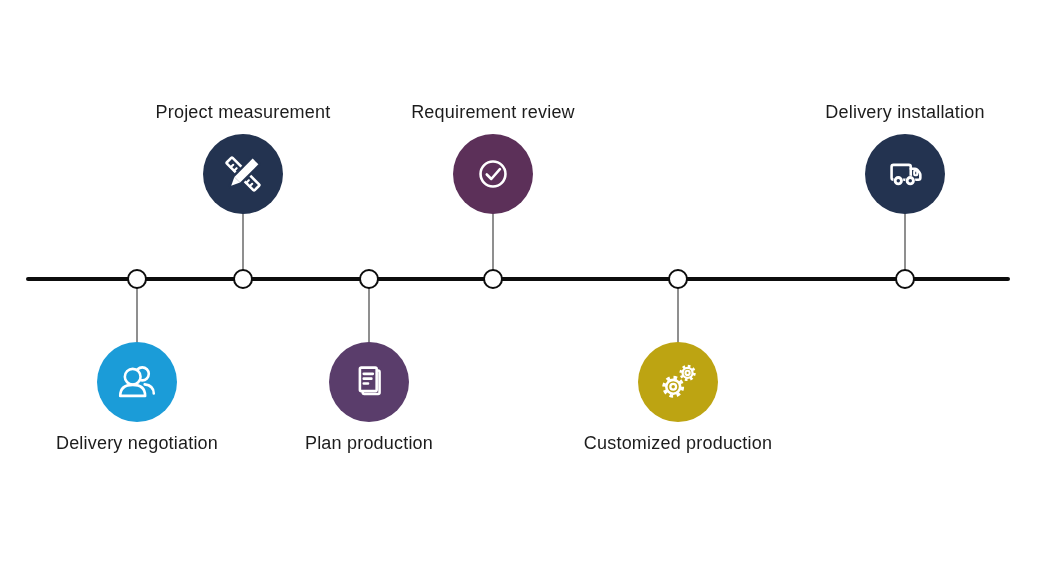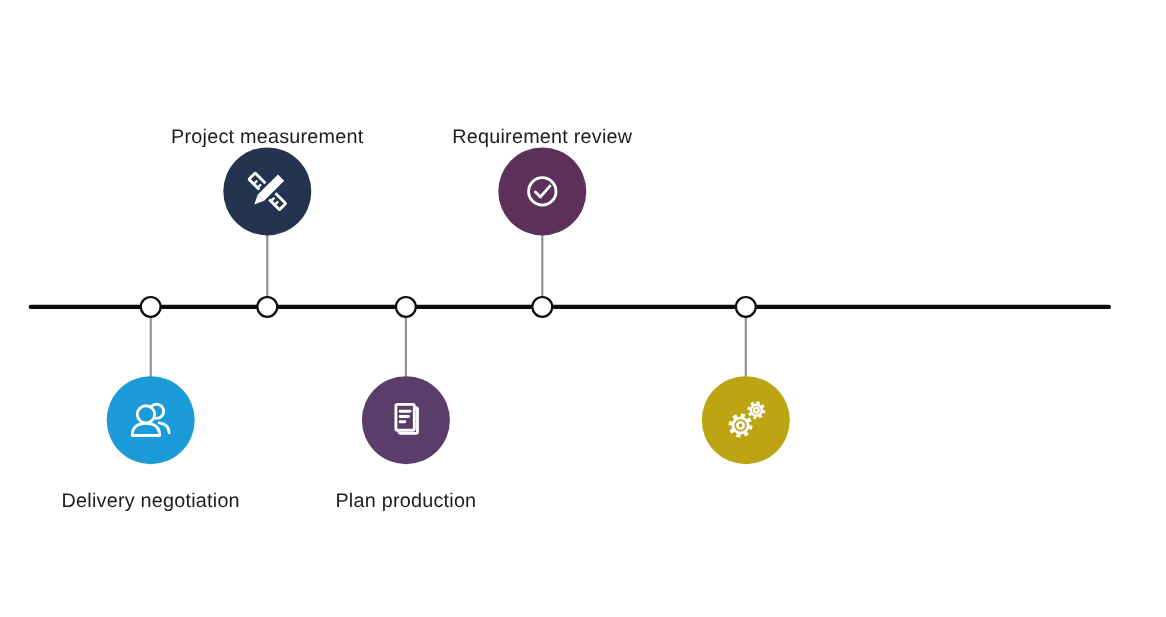--- a/index.html
+++ b/index.html
@@ -65,21 +65,20 @@
   .step.above .badge { top: 134px; }
   .step.below .badge { top: 342px; }
   .label {
     position: absolute;
     width: 100%;
     text-align: center;
     font-size: 18px;
     color: #1c1c1c;
     letter-spacing: 0.2px;
     white-space: nowrap;
-    margin-top: 12px;
   }
   .step.above .label { top: 102px; }
   .step.below .label { top: 433px; }
   .icon { width: 46px; height: 46px; display: block; }
   .s {
     fill: none;
     stroke: #ffffff;
     stroke-width: 2.7;
     stroke-linecap: round;
     stroke-linejoin: round;
@@ -168,16 +167,33 @@
         <circle cx="34" cy="14.5" r="5.2" class="s" style="stroke-width:2.4"></circle>
         <circle cx="34" cy="14.5" r="2.2" class="s" style="stroke-width:2.2"></circle>
 
         <circle cx="19" cy="29" r="12" class="occl"></circle>
 
         <circle cx="19" cy="29" r="9.6" class="teeth" style="stroke-width:3.6" stroke-dasharray="3.75 3.79"></circle>
         <circle cx="19" cy="29" r="7.2" class="s"></circle>
         <circle cx="19" cy="29" r="3" class="s" style="stroke-width:2.4"></circle>
       </svg>
     </div>
+    <div class="label">Customized production</div>
   </div>
 
+  <div class="step above" style="left:905px">
+    <div class="connector"></div>
+    <div class="node"></div>
+    <div class="badge" style="background-color: rgb(35, 51, 80); --bg: #233350;">
+      <svg class="icon" viewBox="0 0 48 48">
+        <rect x="10" y="14.5" width="20" height="15.5" rx="2" class="s"></rect>
+        <path d="M30 18.5 h4.6 c1 0 1.9 0.5 2.5 1.3 l2.2 3 c0.4 0.6 0.7 1.3 0.7 2 v3.2 c0 1.1 -0.9 2 -2 2 h-8" class="s"></path>
+        <rect x="33.6" y="20.5" width="3.2" height="4.8" rx="0.8" class="s" style="stroke-width:2.2"></rect>
+        <circle cx="17" cy="31" r="5.3" class="occl"></circle>
+        <circle cx="17" cy="31" r="3.3" class="s" style="stroke-width:3"></circle>
+        <circle cx="29.5" cy="31" r="5.3" class="occl"></circle>
+        <circle cx="29.5" cy="31" r="3.3" class="s" style="stroke-width:3"></circle>
+      </svg>
+    </div>
+    <div class="label">Delivery installation</div>
+  </div>
 
 </div>
 
 </body></html>

